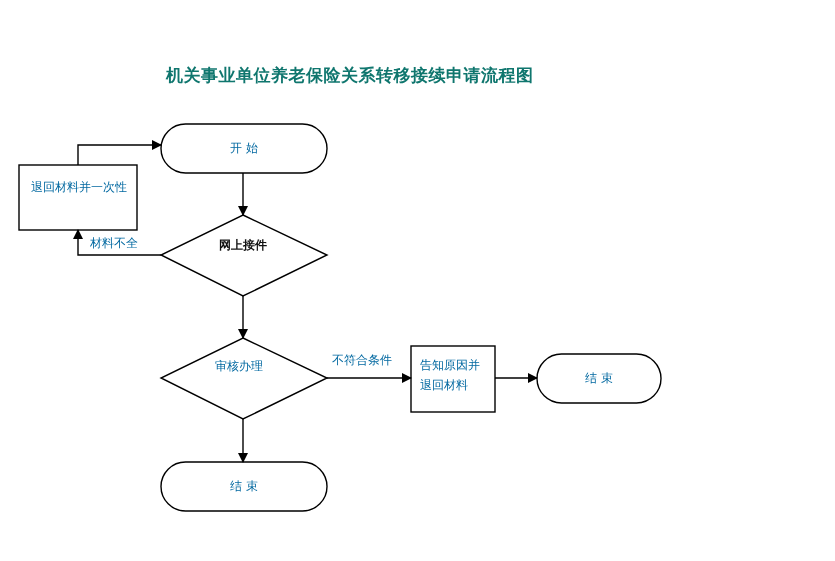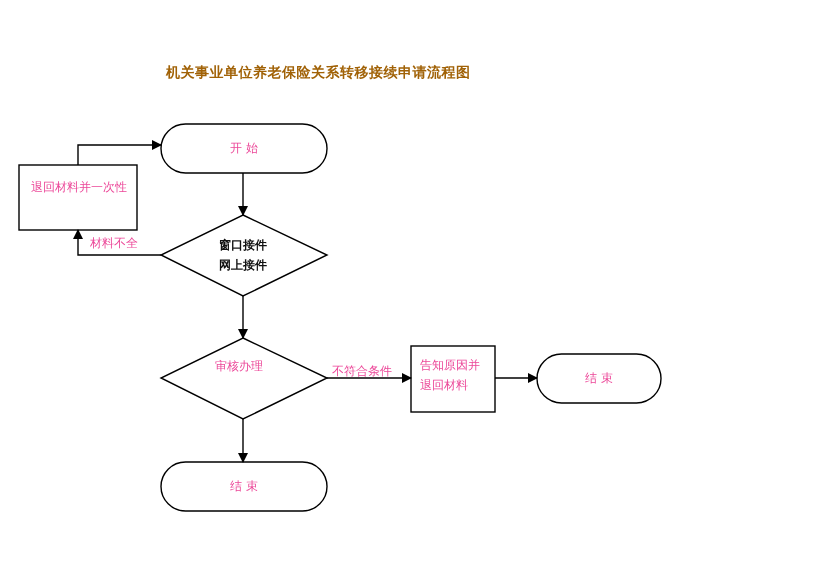--- a/index.html
+++ b/index.html
@@ -1,21 +1,21 @@
 <!DOCTYPE html>
 <html><head>
 <meta charset="utf-8">
 <style>
   html, body { margin: 0; padding: 0; background: #ffffff; }
   body { width: 835px; height: 561px; position: relative; overflow: hidden;
          font-family: "DejaVu Serif", "Liberation Serif", serif; color: #222; }
-  .title { position: absolute; left: 166px; top: 64px; font-size: 14px; font-weight: bold;
-           letter-spacing: 0.5px; color: #a16207; white-space: nowrap; }
+  .title { position: absolute; left: 166px; top: 64px; font-size: 17px; font-weight: bold;
+           letter-spacing: 0.5px; color: #0f766e; white-space: nowrap; }
   svg { position: absolute; left: 0; top: 0; }
-  .lbl { position: absolute; font-size: 12px; color: #ec4899; white-space: nowrap; line-height: 20px; }
+  .lbl { position: absolute; font-size: 12px; color: #0369a1; white-space: nowrap; line-height: 20px; }
   .center { text-align: center; }
   .bold { font-weight: bold; color: #111; }
 </style>
 </head>
 <body>
 
 <div class="title">机关事业单位养老保险关系转移接续申请流程图</div>
 
 <svg width="835" height="561" viewBox="0 0 835 561">
   <defs>
@@ -39,32 +39,31 @@
     <path d="M243,296 L243,338" marker-end="url(#arr)"></path>
     <path d="M327,378 L411,378" marker-end="url(#arr)"></path>
     <path d="M495,378 L537,378" marker-end="url(#arr)"></path>
     <path d="M243,419 L243,462" marker-end="url(#arr)"></path>
   </g>
 </svg>
 
 <div class="lbl center" style="left:161px; top:138px; width:166px;">开 始</div>
 
 <div class="lbl center bold" style="left:181px; top:235px; width:124px;">
-  <div>窗口接件</div>
   <div>网上接件</div>
 </div>
 
 <div class="lbl center" style="left:19px; top:176px; width:120px; line-height:22px;">
   <div>退回材料并一次性</div>
 </div>
 
 <div class="lbl center" style="left:177px; top:356px; width:124px;">审核办理</div>
 
 <div class="lbl" style="left:420px; top:355px; line-height:20px;">
   <div>告知原因并</div>
   <div>退回材料</div>
 </div>
 
 <div class="lbl center" style="left:161px; top:476px; width:166px;">结 束</div>
 <div class="lbl center" style="left:537px; top:368px; width:124px;">结 束</div>
 
 <div class="lbl" style="left:90px; top:233px;">材料不全</div>
-<div class="lbl" style="left:332px; top:361px;text-align:right;">不符合条件</div>
+<div class="lbl" style="left:332px; top:350px;text-align:right;">不符合条件</div>
 
 </body></html>

